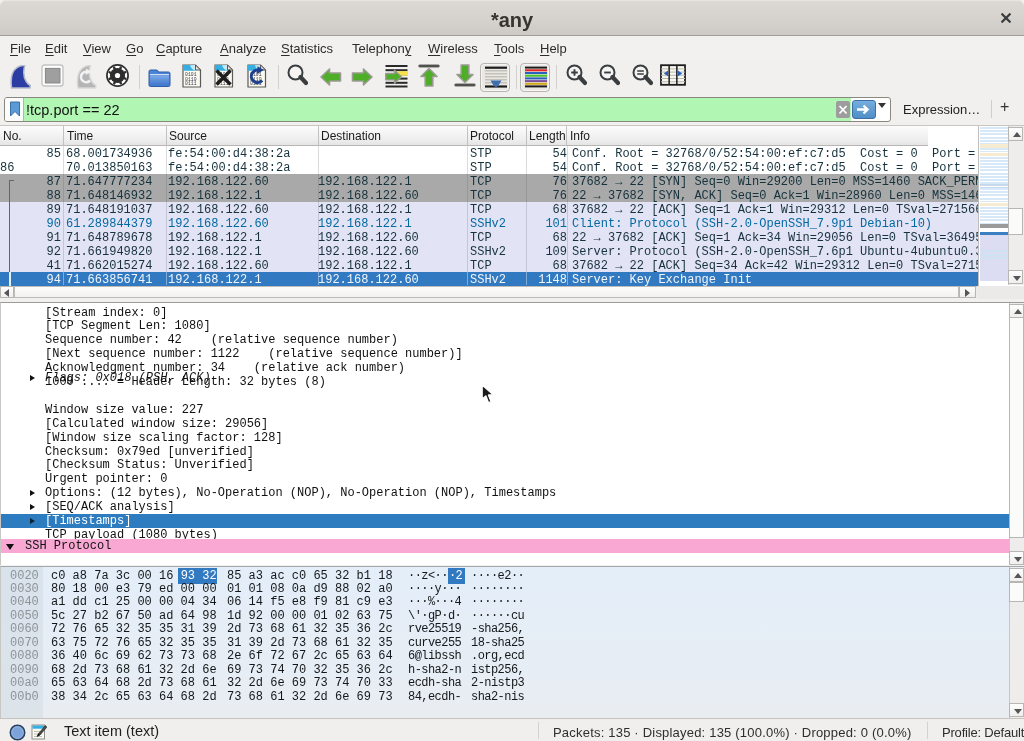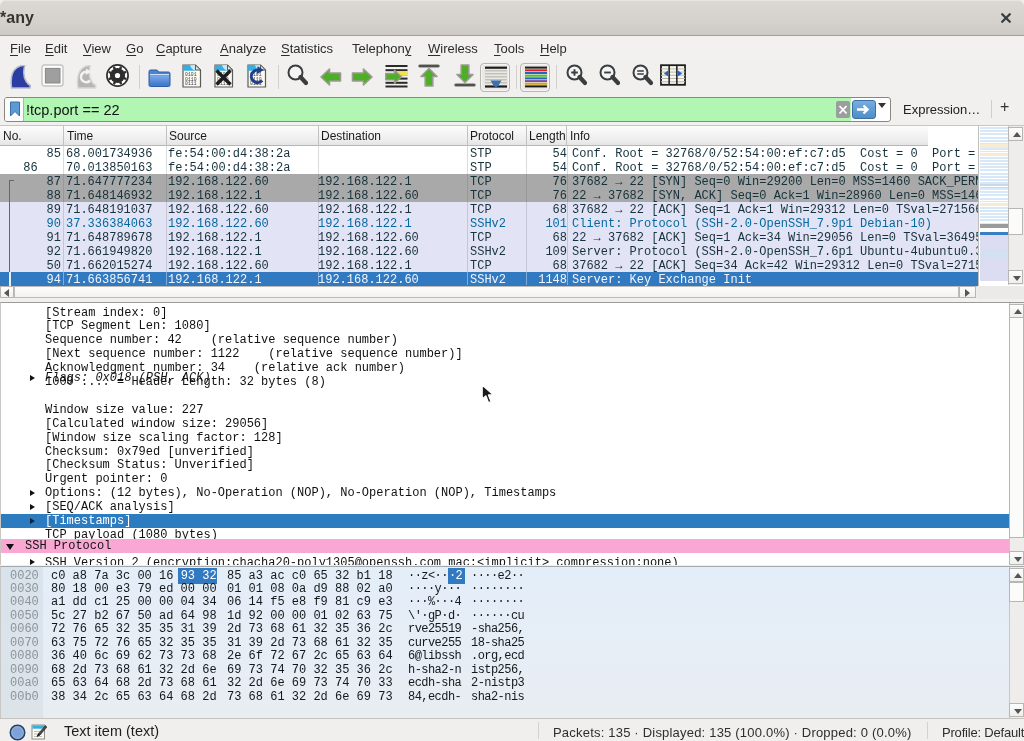--- a/index.html
+++ b/index.html
@@ -6,21 +6,21 @@
   html,body { width:1024px; height:741px; overflow:hidden; }
   body { font-family:"Liberation Sans", sans-serif; position:relative; background:#f1f0ee; }
   .abs { position:absolute; }
   .mono { font-family:"Liberation Mono", monospace; font-size:12px; white-space:pre; }
 
   
   #titlebar { left:0; top:0; width:1024px; height:36px;
     background:linear-gradient(#dcd8d4, #d5d1cc 60%, #cdc9c4);
     border-bottom:1px solid #a39d94; border-radius:6px 6px 0 0;
     box-shadow:inset 0 1px 0 #e8e5e1;}
-  #titletext { width:100%; top:9px; font-size:16px; font-weight:bold; color:#37332e; }
+  #titletext { width:100%; text-align:center; top:9px; font-size:20px; font-weight:bold; color:#37332e; }
   #closex { left:998px; top:10px; width:16px; height:16px; }
 
   
   #menubar { left:0; top:36px; width:1024px; height:25px; background:#f2f1ef; }
   #menubar span { position:absolute; top:5px; font-size:13px; color:#2c2c2c; white-space:nowrap; }
   #menubar u { text-decoration-thickness:1px; text-underline-offset:2px; }
 
   
   #toolbar { left:0; top:61px; width:1024px; height:32px; background:#f1f0ee; }
   .tsep { position:absolute; top:4px; width:1px; height:24px; background:#d2d0cc; }
@@ -302,21 +302,21 @@
       <div class="abs" style="left:567px;top:145.6px;width:1px;height:13.9px;background:rgba(255,255,255,0.38);z-index:3"></div>
 <div class="prow mono" style="top:20.0px;background:#ffffff;color:#16323c">
   <div class="c" style="left:0;width:61px;text-align:right">85</div>
   <div class="c" style="left:66px">68.001734936</div>
   <div class="c" style="left:168px">fe:54:00:d4:38:2a</div>
   <div class="c" style="left:470px">STP</div>
   <div class="c" style="left:507px;width:60px;text-align:right">54</div>
   <div class="c" style="left:572px;width:406px;overflow:hidden">Conf. Root = 32768/0/52:54:00:ef:c7:d5  Cost = 0  Port = 0x8001</div>
 </div>
 <div class="prow mono" style="top:34.0px;background:#ffffff;color:#16323c">
-  <div class="c" style="left:0;width:61px;text-align:center">86</div>
+  <div class="c" style="left:0;width:61px;text-align:left">86</div>
   <div class="c" style="left:66px">70.013850163</div>
   <div class="c" style="left:168px">fe:54:00:d4:38:2a</div>
   <div class="c" style="left:470px">STP</div>
   <div class="c" style="left:507px;width:60px;text-align:right">54</div>
   <div class="c" style="left:572px;width:406px;overflow:hidden">Conf. Root = 32768/0/52:54:00:ef:c7:d5  Cost = 0  Port = 0x8001</div>
 </div>
 <div class="prow mono" style="top:47.9px;background:#a9a9a9;color:#16323c">
   <div class="c" style="left:0;width:61px;text-align:right">87</div>
   <div class="c" style="left:66px">71.647777234</div>
   <div class="c" style="left:168px">192.168.122.60</div>
@@ -338,21 +338,21 @@
   <div class="c" style="left:0;width:61px;text-align:right">89</div>
   <div class="c" style="left:66px">71.648191037</div>
   <div class="c" style="left:168px">192.168.122.60</div>
   <div class="c" style="left:318px">192.168.122.1</div>
   <div class="c" style="left:470px">TCP</div>
   <div class="c" style="left:507px;width:60px;text-align:right">68</div>
   <div class="c" style="left:572px;width:406px;overflow:hidden">37682 → 22 [ACK] Seq=1 Ack=1 Win=29312 Len=0 TSval=2715663 TSecr=3649542</div>
 </div>
 <div class="prow mono" style="top:89.8px;background:#e3e3f6;color:#0369a1">
   <div class="c" style="left:0;width:61px;text-align:right">90</div>
-  <div class="c" style="left:66px">37.336384063</div>
+  <div class="c" style="left:66px">61.289844379</div>
   <div class="c" style="left:168px">192.168.122.60</div>
   <div class="c" style="left:318px">192.168.122.1</div>
   <div class="c" style="left:470px">SSHv2</div>
   <div class="c" style="left:507px;width:60px;text-align:right">101</div>
   <div class="c" style="left:572px;width:406px;overflow:hidden">Client: Protocol (SSH-2.0-OpenSSH_7.9p1 Debian-10)</div>
 </div>
 <div class="prow mono" style="top:103.7px;background:#e3e3f6;color:#16323c">
   <div class="c" style="left:0;width:61px;text-align:right">91</div>
   <div class="c" style="left:66px">71.648789678</div>
   <div class="c" style="left:168px">192.168.122.1</div>
@@ -364,21 +364,21 @@
 <div class="prow mono" style="top:117.7px;background:#e3e3f6;color:#16323c">
   <div class="c" style="left:0;width:61px;text-align:right">92</div>
   <div class="c" style="left:66px">71.661949820</div>
   <div class="c" style="left:168px">192.168.122.1</div>
   <div class="c" style="left:318px">192.168.122.60</div>
   <div class="c" style="left:470px">SSHv2</div>
   <div class="c" style="left:507px;width:60px;text-align:right">109</div>
   <div class="c" style="left:572px;width:406px;overflow:hidden">Server: Protocol (SSH-2.0-OpenSSH_7.6p1 Ubuntu-4ubuntu0.3)</div>
 </div>
 <div class="prow mono" style="top:131.6px;background:#e3e3f6;color:#16323c">
-  <div class="c" style="left:0;width:61px;text-align:right">50</div>
+  <div class="c" style="left:0;width:61px;text-align:right">41</div>
   <div class="c" style="left:66px">71.662015274</div>
   <div class="c" style="left:168px">192.168.122.60</div>
   <div class="c" style="left:318px">192.168.122.1</div>
   <div class="c" style="left:470px">TCP</div>
   <div class="c" style="left:507px;width:60px;text-align:right">68</div>
   <div class="c" style="left:572px;width:406px;overflow:hidden">37682 → 22 [ACK] Seq=34 Ack=42 Win=29312 Len=0 TSval=2715663 TSecr=3649555</div>
 </div>
 <div class="prow mono" style="top:145.6px;background:#3179c1;color:#f2f6fa">
   <div class="c" style="left:0;width:61px;text-align:right">94</div>
   <div class="c" style="left:66px">71.663856741</div>
@@ -449,21 +449,20 @@
 <div class="dl mono" style="top:113.7px;"><span style="position:absolute;left:44px;top:0">[Calculated window size: 29056]</span></div>
 <div class="dl mono" style="top:127.6px;"><span style="position:absolute;left:44px;top:0">[Window size scaling factor: 128]</span></div>
 <div class="dl mono" style="top:141.5px;font-family:Liberation Mono, monospace;"><span style="position:absolute;left:44px;top:0">Checksum: 0x79ed [unverified]</span></div>
 <div class="dl mono" style="top:155.4px;"><span style="position:absolute;left:44px;top:0">[Checksum Status: Unverified]</span></div>
 <div class="dl mono" style="top:169.3px;"><span style="position:absolute;left:44px;top:0">Urgent pointer: 0</span></div>
 <div class="dl mono" style="top:183.2px;"><div class="tri" style="left:28.5px;top:3.5px;border-top:3.5px solid transparent;border-bottom:3.5px solid transparent;border-left:5.5px solid #111"></div><span style="position:absolute;left:44px;top:0">Options: (12 bytes), No-Operation (NOP), No-Operation (NOP), Timestamps</span></div>
 <div class="dl mono" style="top:197.1px;"><div class="tri" style="left:28.5px;top:3.5px;border-top:3.5px solid transparent;border-bottom:3.5px solid transparent;border-left:5.5px solid #111"></div><span style="position:absolute;left:44px;top:0">[SEQ/ACK analysis]</span></div>
 <div class="dl mono" style="top:211.0px;background:#2e7cc0;color:#fff;"><div class="tri" style="left:28.5px;top:3.5px;border-top:3.5px solid transparent;border-bottom:3.5px solid transparent;border-left:5.5px solid #0b2234"></div><span style="position:absolute;left:44px;top:0">[Timestamps]</span></div>
 <div class="dl mono" style="top:224.9px;"><span style="position:absolute;left:44px;top:0">TCP payload (1080 bytes)</span></div>
 <div class="dl mono" style="top:236px;background:#f9a8d4;"><div class="tri" style="left:4.5px;top:4.5px;border-left:4.5px solid transparent;border-right:4.5px solid transparent;border-top:6.5px solid #111"></div><span style="position:absolute;left:24px;top:0">SSH Protocol</span></div>
-<div class="dl mono" style="top:252.7px;"><div class="tri" style="left:28.5px;top:3.5px;border-top:3.5px solid transparent;border-bottom:3.5px solid transparent;border-left:5.5px solid #111"></div><span style="position:absolute;left:44px;top:0">SSH Version 2 (encryption:chacha20-poly1305@openssh.com mac:&lt;implicit&gt; compression:none)</span></div>
 <div class="abs vsb" style="left:1008px;top:0;width:16px;height:263px"></div>
 <div class="abs sbbtn" style="left:1008px;top:1px"></div>
 <div class="abs arrow" style="left:1012.5px;top:6px;border-left:4px solid transparent;border-right:4px solid transparent;border-bottom:5px solid #555"></div>
 <div class="abs" style="left:1008px;top:14px;width:15px;height:221px;background:#fbfbfa;border:1px solid #b8b6b3"></div>
 <div class="abs sbbtn" style="left:1008px;top:248px"></div>
 <div class="abs arrow" style="left:1012.5px;top:254px;border-left:4px solid transparent;border-right:4px solid transparent;border-top:5px solid #555"></div>
 <svg class="abs" style="left:479px;top:80px;z-index:9" width="16" height="22" viewBox="0 0 16 22">
       <path d="M2 1.5 L2 16.6 L5.8 13.1 L8.3 19.9 L11.3 18.7 L8.7 12.1 L13.7 11.8 Z" fill="#1a1a1a" stroke="#fdfdfd" stroke-width="1.7" stroke-linejoin="round"></path>
     </svg>
 </div>

